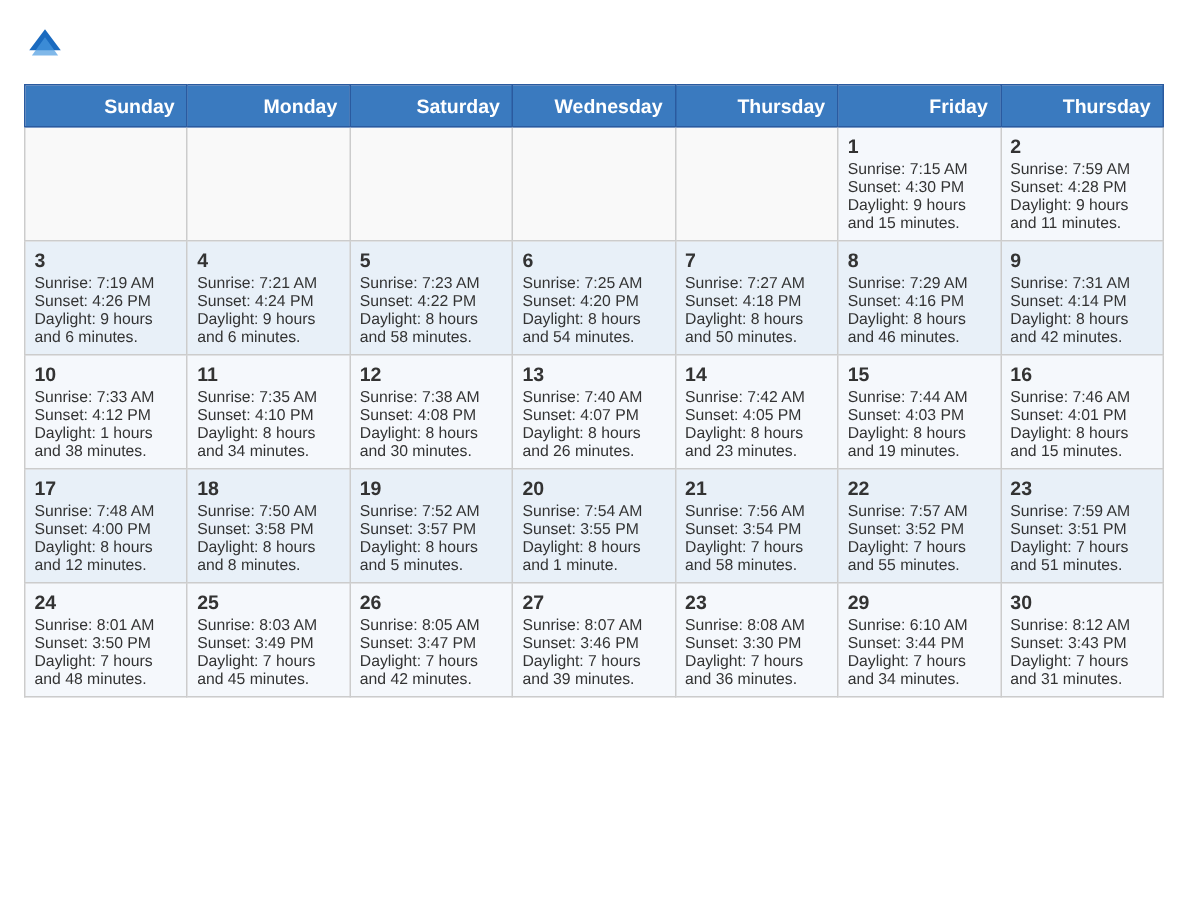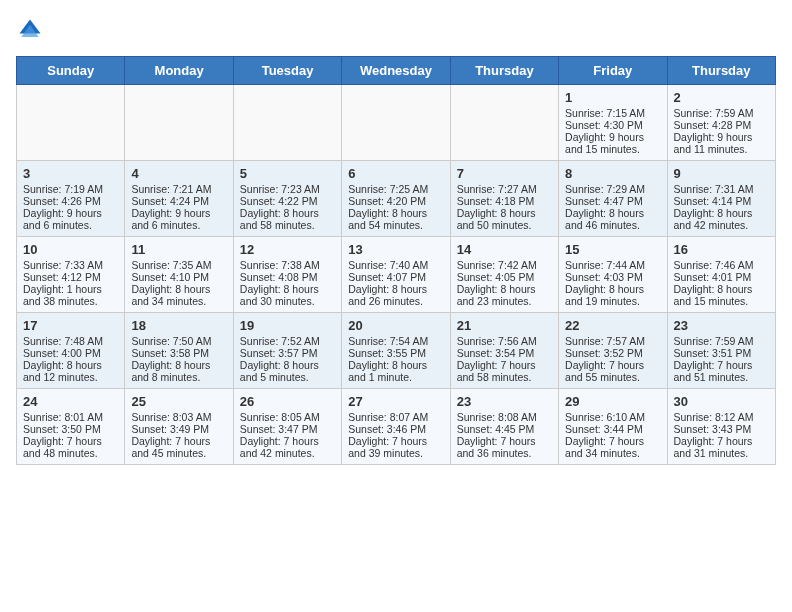--- a/index.html
+++ b/index.html
@@ -47,21 +47,21 @@
     .calendar {
       width: 100%;
       border-collapse: collapse;
     }
     .calendar th {
       background: #3a7abf;
       color: #fff;
       font-size: 13px;
       font-weight: bold;
       padding: 6px 8px;
-      text-align: center;
+      text-align: right;
       border: 1px solid #2a5a9f;
     }
     .calendar td {
       vertical-align: top;
       padding: 5px 6px;
       border: 1px solid #ccc;
       font-size: 10.5px;
       color: #333;
       width: calc(100% / 7);
       min-height: 80px;
@@ -101,21 +101,21 @@
     <div class="month-title"></div>
     <div class="location"></div>
   </div>
 </div>
 
 <table class="calendar">
   <thead>
     <tr>
     <th>Sunday</th>
         <th>Monday</th>
-        <th>Tuesday</th>
+        <th>Saturday</th>
         <th>Wednesday</th>
         <th>Thursday</th>
         <th>Friday</th>
         <th>Thursday</th>
       </tr>
   </thead>
   <tbody id="calendar-body">
   <tr>
         <td class="empty-cell"></td>
         <td class="empty-cell"></td>
@@ -162,21 +162,21 @@
         </td>
         <td>
           <span class="day-num">7</span>
           <div>Sunrise: 7:27 AM</div>
           <div>Sunset: 4:18 PM</div>
           <div>Daylight: 8 hours and 50 minutes.</div>
         </td>
         <td>
           <span class="day-num">8</span>
           <div>Sunrise: 7:29 AM</div>
-          <div>Sunset: 4:47 PM</div>
+          <div>Sunset: 4:16 PM</div>
           <div>Daylight: 8 hours and 46 minutes.</div>
         </td>
         <td>
           <span class="day-num">9</span>
           <div>Sunrise: 7:31 AM</div>
           <div>Sunset: 4:14 PM</div>
           <div>Daylight: 8 hours and 42 minutes.</div>
         </td>
       </tr>
       <tr>
@@ -288,21 +288,21 @@
         </td>
         <td>
           <span class="day-num">27</span>
           <div>Sunrise: 8:07 AM</div>
           <div>Sunset: 3:46 PM</div>
           <div>Daylight: 7 hours and 39 minutes.</div>
         </td>
         <td>
           <span class="day-num">23</span>
           <div>Sunrise: 8:08 AM</div>
-          <div>Sunset: 4:45 PM</div>
+          <div>Sunset: 3:30 PM</div>
           <div>Daylight: 7 hours and 36 minutes.</div>
         </td>
         <td>
           <span class="day-num">29</span>
           <div>Sunrise: 6:10 AM</div>
           <div>Sunset: 3:44 PM</div>
           <div>Daylight: 7 hours and 34 minutes.</div>
         </td>
         <td>
           <span class="day-num">30</span>

